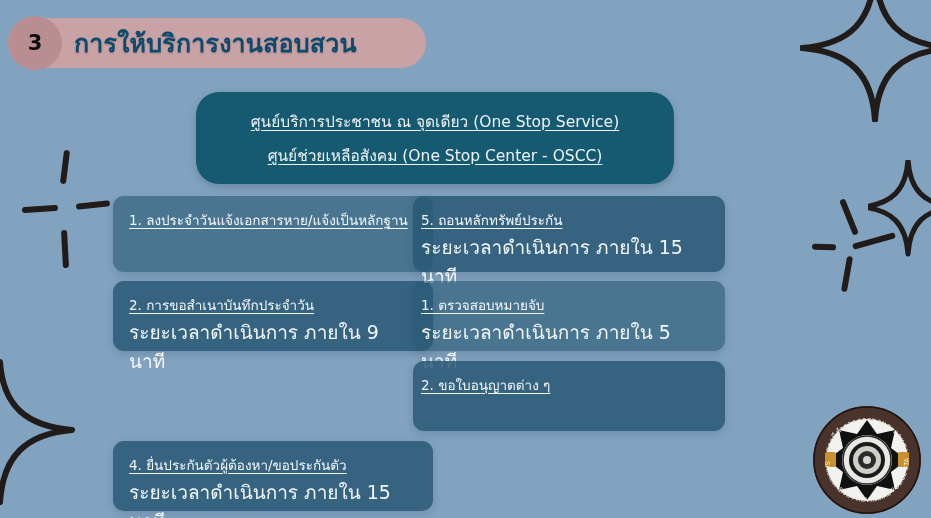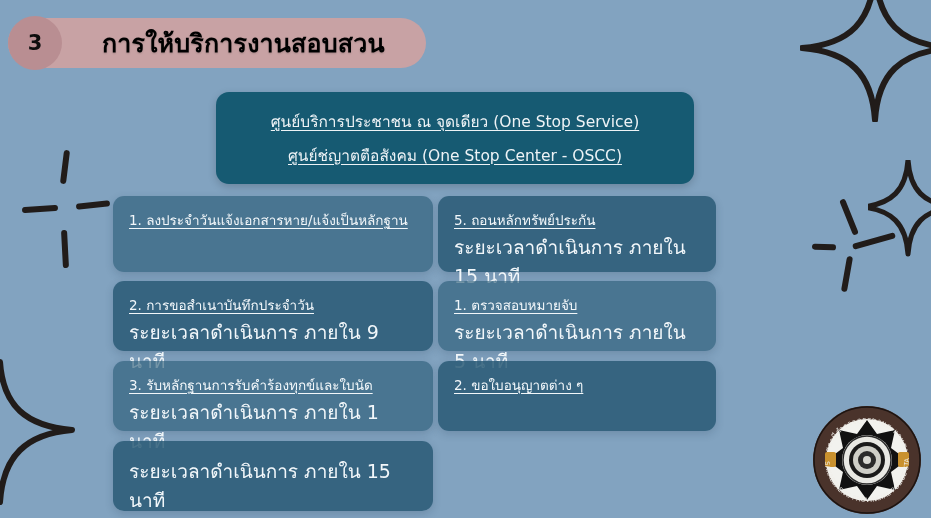--- a/index.html
+++ b/index.html
@@ -40,42 +40,41 @@
     left:0px; top:-2px;
     width:54px; height:54px;
     border-radius:50%;
     background:#b98e92;
     display:flex; align-items:center; justify-content:center;
     color:#0d0d0d;
     font-size:21px;
     font-weight:bold;
   }
   .title-text {
-    margin-left:94px;
-    color:#000000;
+    margin-left:66px;
+    color:#0c4a6e;
     font-size:25px;
     font-weight:bold;
     letter-spacing:0.2px;
     text-shadow:0 1px 2px rgba(0,0,0,.18);
   }
 
   
   .banner {
     position:absolute;
     left:196px; top:92px;
     width:478px; height:92px;
     background:#165a72;
-    border-radius:13px;
+    border-radius:23px;
     display:flex;
     flex-direction:column;
     align-items:center;
     justify-content:center;
     gap:9px;
     box-shadow:0 3px 9px rgba(0,0,0,.18);
-    margin-left:20px;
   }
   .banner-line {
     color:#eef3f6;
     font-size:15.5px;
     text-decoration:underline;
     text-underline-offset:3px;
     white-space:nowrap;
   }
 
   
@@ -99,21 +98,21 @@
   .card .c-sub {
     font-size:19px;
     line-height:1.55;
     display:block;
     margin-top:2px;
   }
   .card .c-sub:empty { display:none; }
 
   
   .col-l { left:113px; width:320px; }
-  .col-r { left:438px; width:278px; }
+  .col-r { left:413px; width:312px;padding-left:8px; }
   .row1 { top:196px; height:76px; }
   .row2 { top:281px; height:70px; }
   .row3 { top:361px; height:70px; }
   .row4 { top:441px; height:70px; }
 
   
   .logo {
     position:absolute;
     right:8px; bottom:2px;
     width:112px; height:112px;
@@ -154,41 +153,38 @@
   <i style="left:32px; top:48px; width:44px; height:6px; transform:rotate(-16deg);"></i>
 </div>
 
 <div class="title-bar">
   <div class="title-num">3</div>
   <div class="title-text">การให้บริการงานสอบสวน</div>
 </div>
 
 <div class="banner">
   <div class="banner-line">ศูนย์บริการประชาชน ณ จุดเดียว (One Stop Service)</div>
-  <div class="banner-line">ศูนย์ช่ญาตตือสังคม (One Stop Center - OSCC)</div>
+  <div class="banner-line">ศูนย์ช่วยเหลือสังคม (One Stop Center - OSCC)</div>
 </div>
 
 <div class="cards">
 
   <div class="card shade-a col-l row1">
     <span class="c-title">1. ลงประจำวันแจ้งเอกสารหาย/แจ้งเป็นหลักฐาน</span>
 
   </div>
 
   <div class="card shade-b col-l row2">
     <span class="c-title">2. การขอสำเนาบันทึกประจำวัน</span>
     <span class="c-sub">ระยะเวลาดำเนินการ ภายใน 9 นาที</span>
   </div>
 
-  <div class="card shade-a col-l row3">
-    <span class="c-title">3. รับหลักฐานการรับคำร้องทุกข์และใบนัด</span>
-    <span class="c-sub">ระยะเวลาดำเนินการ ภายใน 1 นาที</span>
-  </div>
 
   <div class="card shade-b col-l row4">
+    <span class="c-title">4. ยื่นประกันตัวผู้ต้องหา/ขอประกันตัว</span>
     <span class="c-sub">ระยะเวลาดำเนินการ ภายใน 15 นาที</span>
   </div>
 
   <div class="card shade-b col-r row1">
     <span class="c-title">5. ถอนหลักทรัพย์ประกัน</span>
     <span class="c-sub">ระยะเวลาดำเนินการ ภายใน 15 นาที</span>
   </div>
 
   <div class="card shade-a col-r row2">
     <span class="c-title">1. ตรวจสอบหมายจับ</span>

